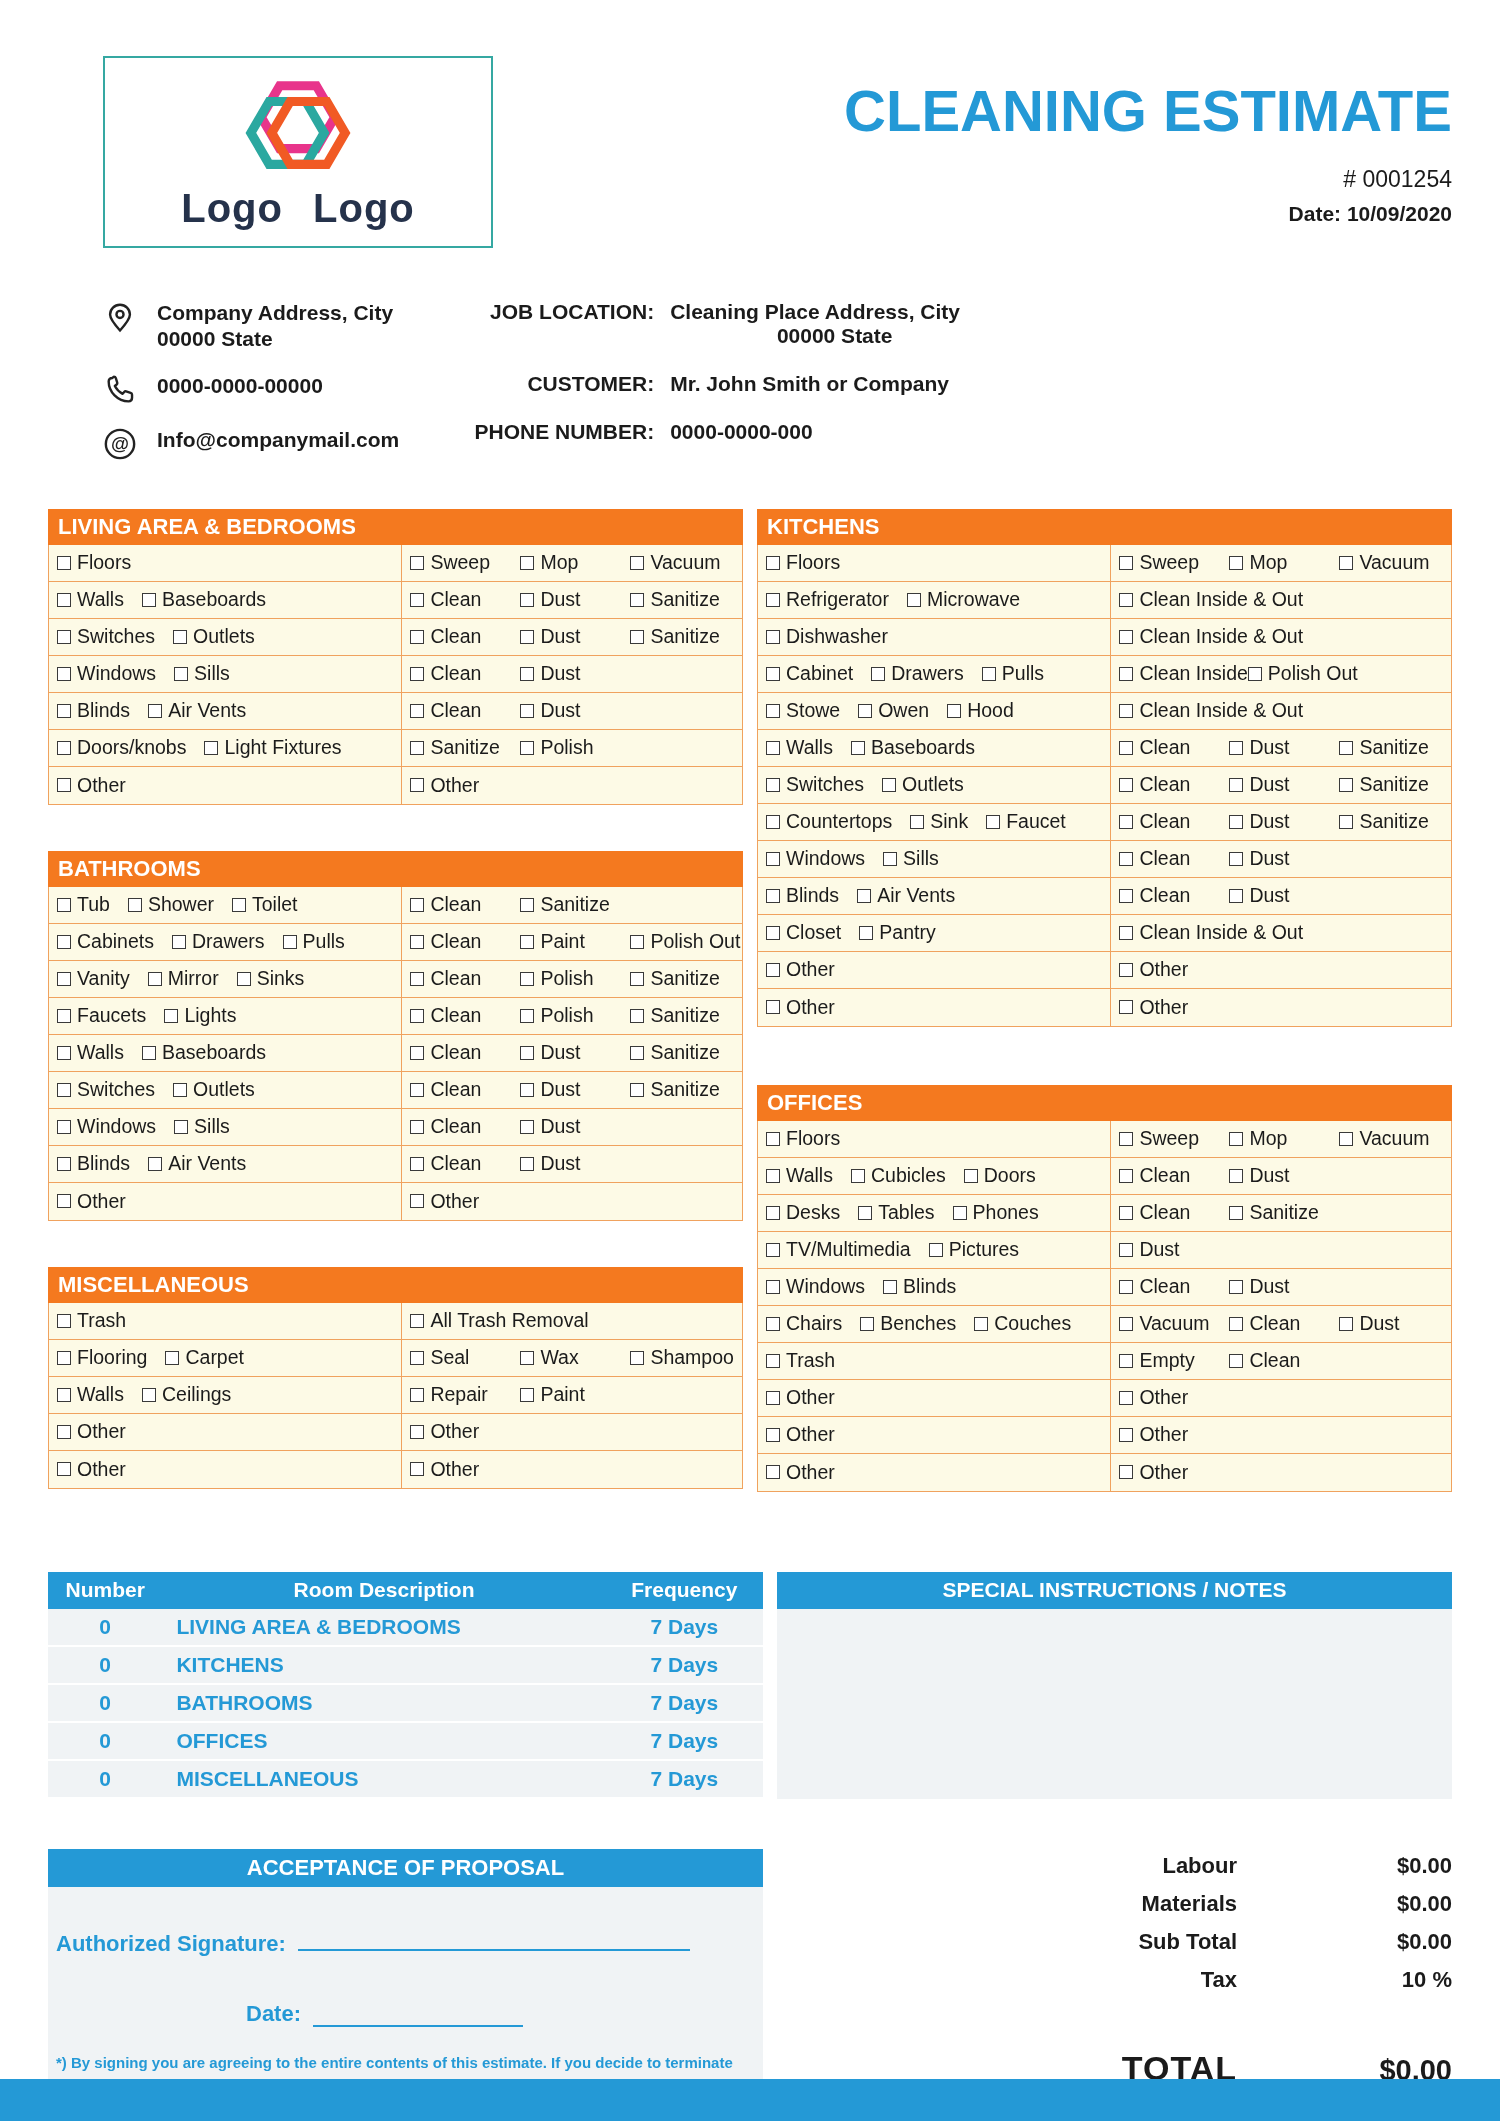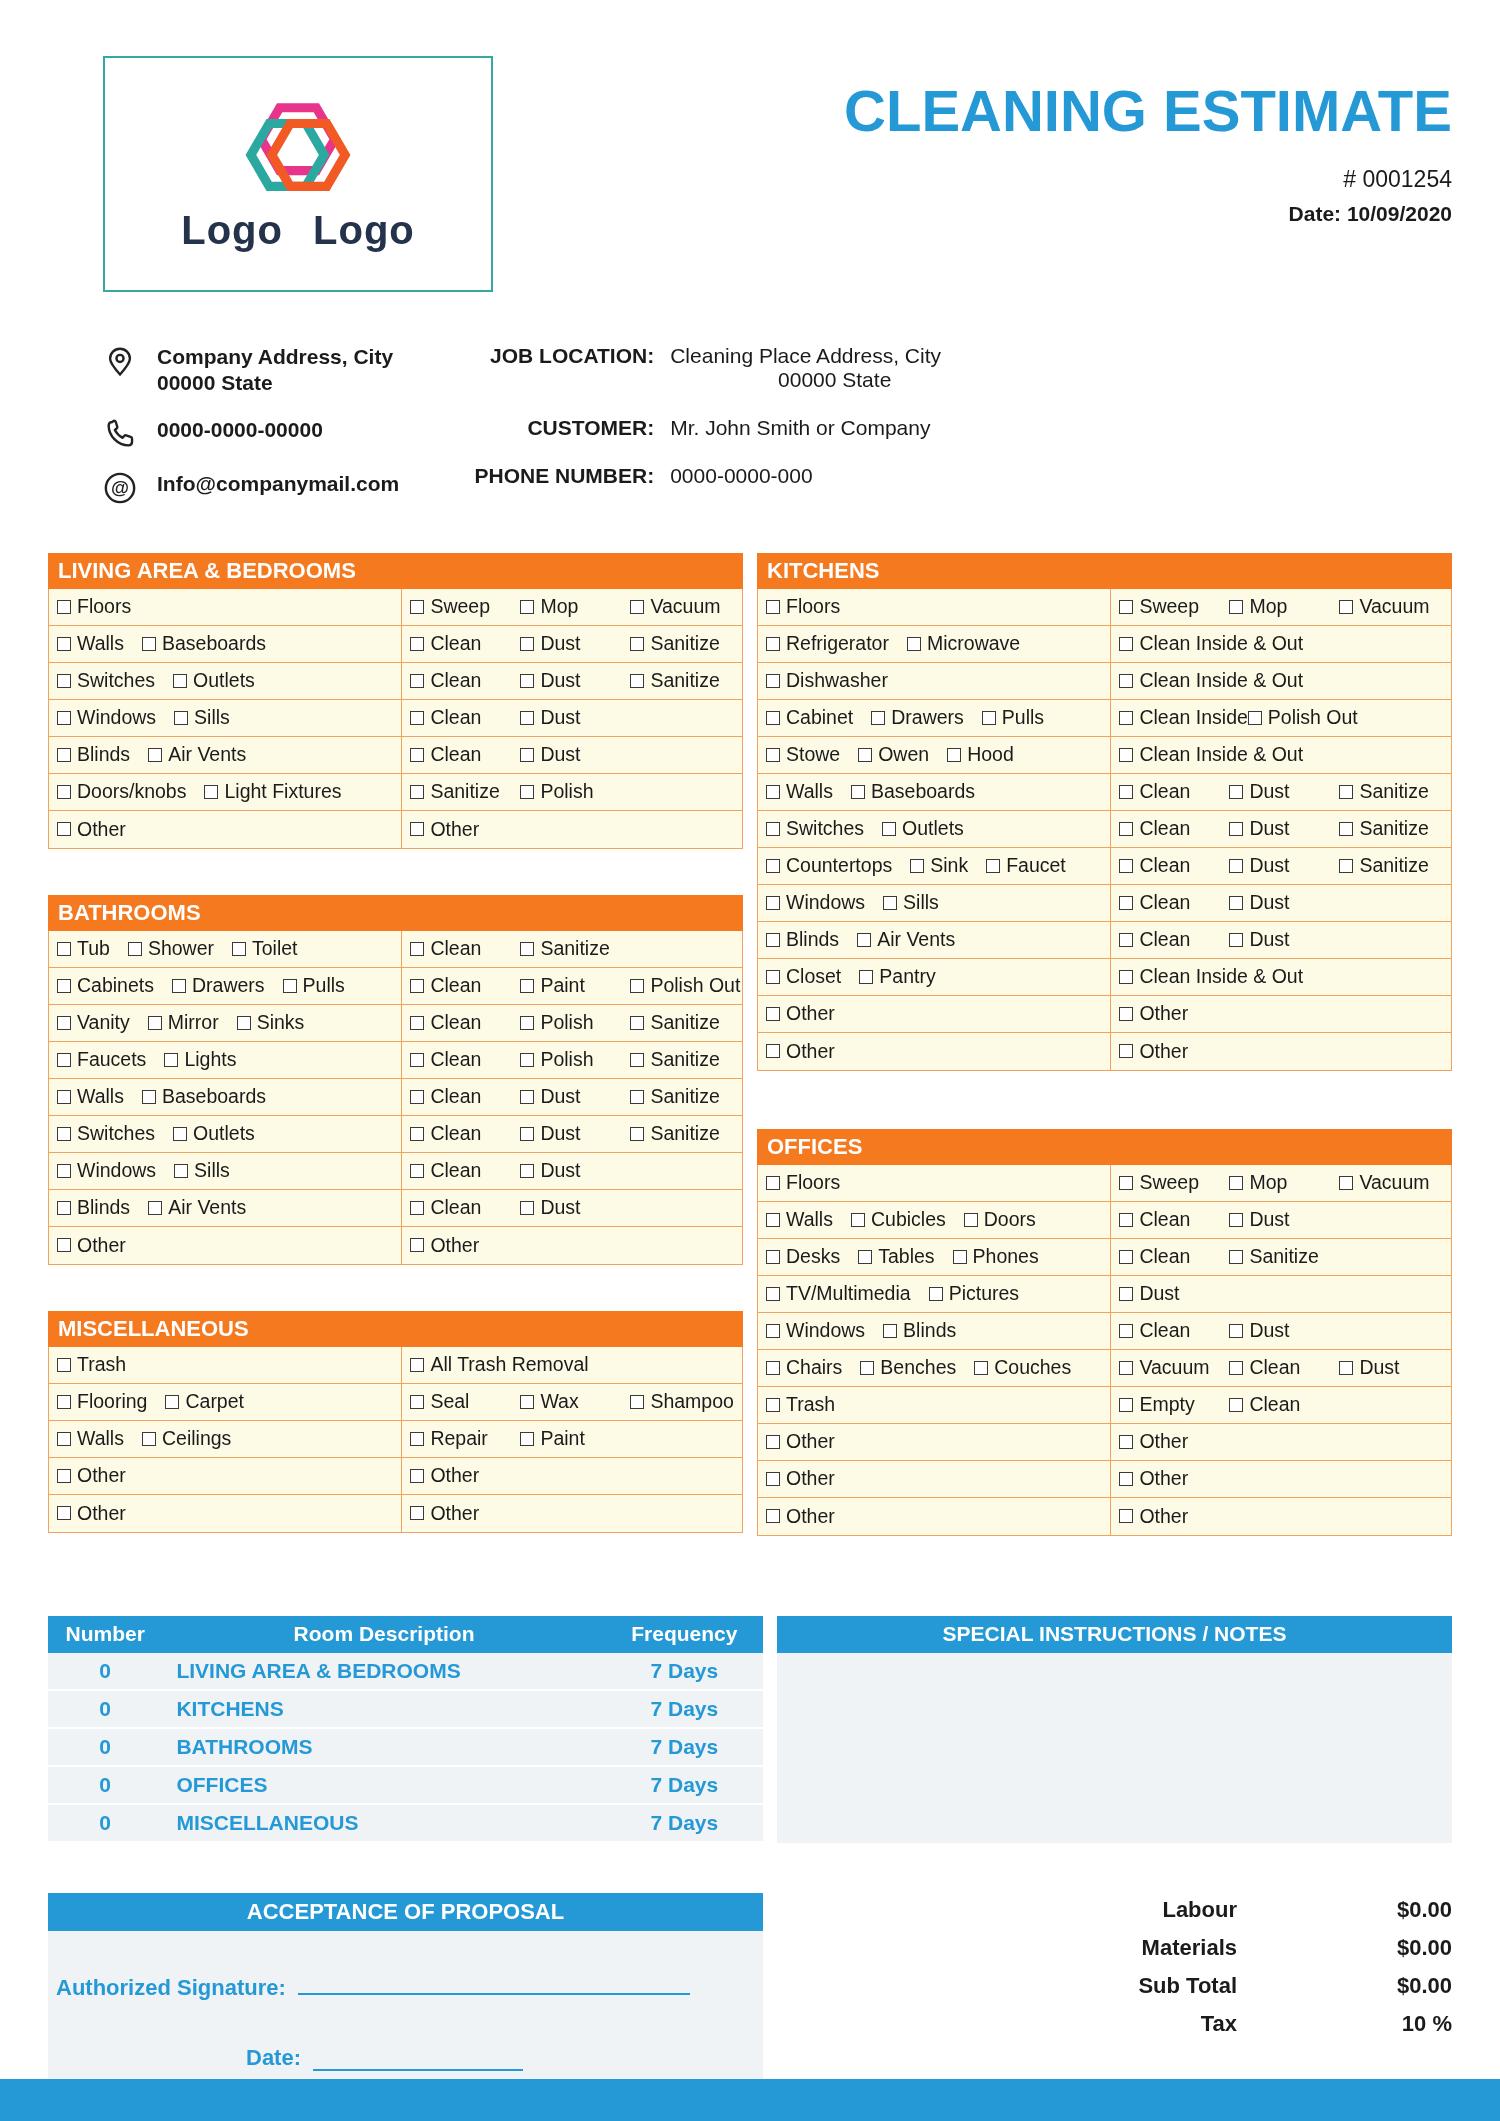--- a/index.html
+++ b/index.html
@@ -6,37 +6,37 @@
   :root{
     --blue:#2499D6; --orange:#F4791F; --cream:#FDFAE6;
     --grid:#F0A25E; --panel:#F0F3F5; --ink:#1b1b1b;
   }
   body { background:#e8e8e8; font-family:"Liberation Sans", sans-serif; color:var(--ink); }
   .page{ position:relative; width:1500px; height:2121px; margin:0 auto; background:#fff;
          padding:56px 48px 0; overflow:hidden; }
 
   
   .top{ display:flex; justify-content:space-between; align-items:flex-start; }
-  .logo-box{ width:390px; height:236px; border:2px solid #35A8A2; margin-left:55px;
+  .logo-box{ width:390px; height:192px; border:2px solid #35A8A2; margin-left:55px;
              display:flex; flex-direction:column; align-items:center; justify-content:center; gap:2px; }
   .logo-text{ font-size:40px; font-weight:bold; color:#25324B; letter-spacing:1px; word-spacing:18px; }
   .title-block{ text-align:right; padding-top:26px; }
   .doc-title{ color:var(--blue); font-size:58px; font-weight:bold; line-height:1; }
   .est-no{ font-size:23px; font-weight:normal; margin-top:26px; }
   .est-date{ font-size:21px; font-weight:bold; margin-top:9px; }
 
   
   .info-row{ display:flex; margin-top:28px; }
   .company-info{ margin-left:55px; padding-top:24px; display:flex; flex-direction:column; gap:20px; }
   .info-line{ display:flex; align-items:flex-start; gap:20px; font-weight:bold; font-size:21px; line-height:1.25; }
   .info-icon{ width:34px; height:34px; flex:none; color:#222; }
   .job-info{ width:600px; padding-top:24px; display:flex; flex-direction:column; }
   .job-row{ display:grid; grid-template-columns:255px 1fr; column-gap:16px; align-items:baseline; }
   .job-label{ font-weight:bold; text-align:right; font-size:21px; }
-  .job-value{ font-size:21px; }
+  .job-value{ font-size:21px;font-weight:bold; }
   .job-value .line2{ text-align:center; }
   .job-row + .job-row{ margin-top:24px; }
 
   
   .checklist{ display:flex; gap:14px; margin-top:48px; }
   .check-col{ flex:1; min-width:0; }
   .check-col section{ margin-bottom:46px; }
   .col-right section:first-child{ margin-bottom:58px; }
   .sec-head{ background:var(--orange); color:#fff; font-weight:bold; font-size:22px;
              height:36px; display:flex; align-items:center; padding:0 10px; }

